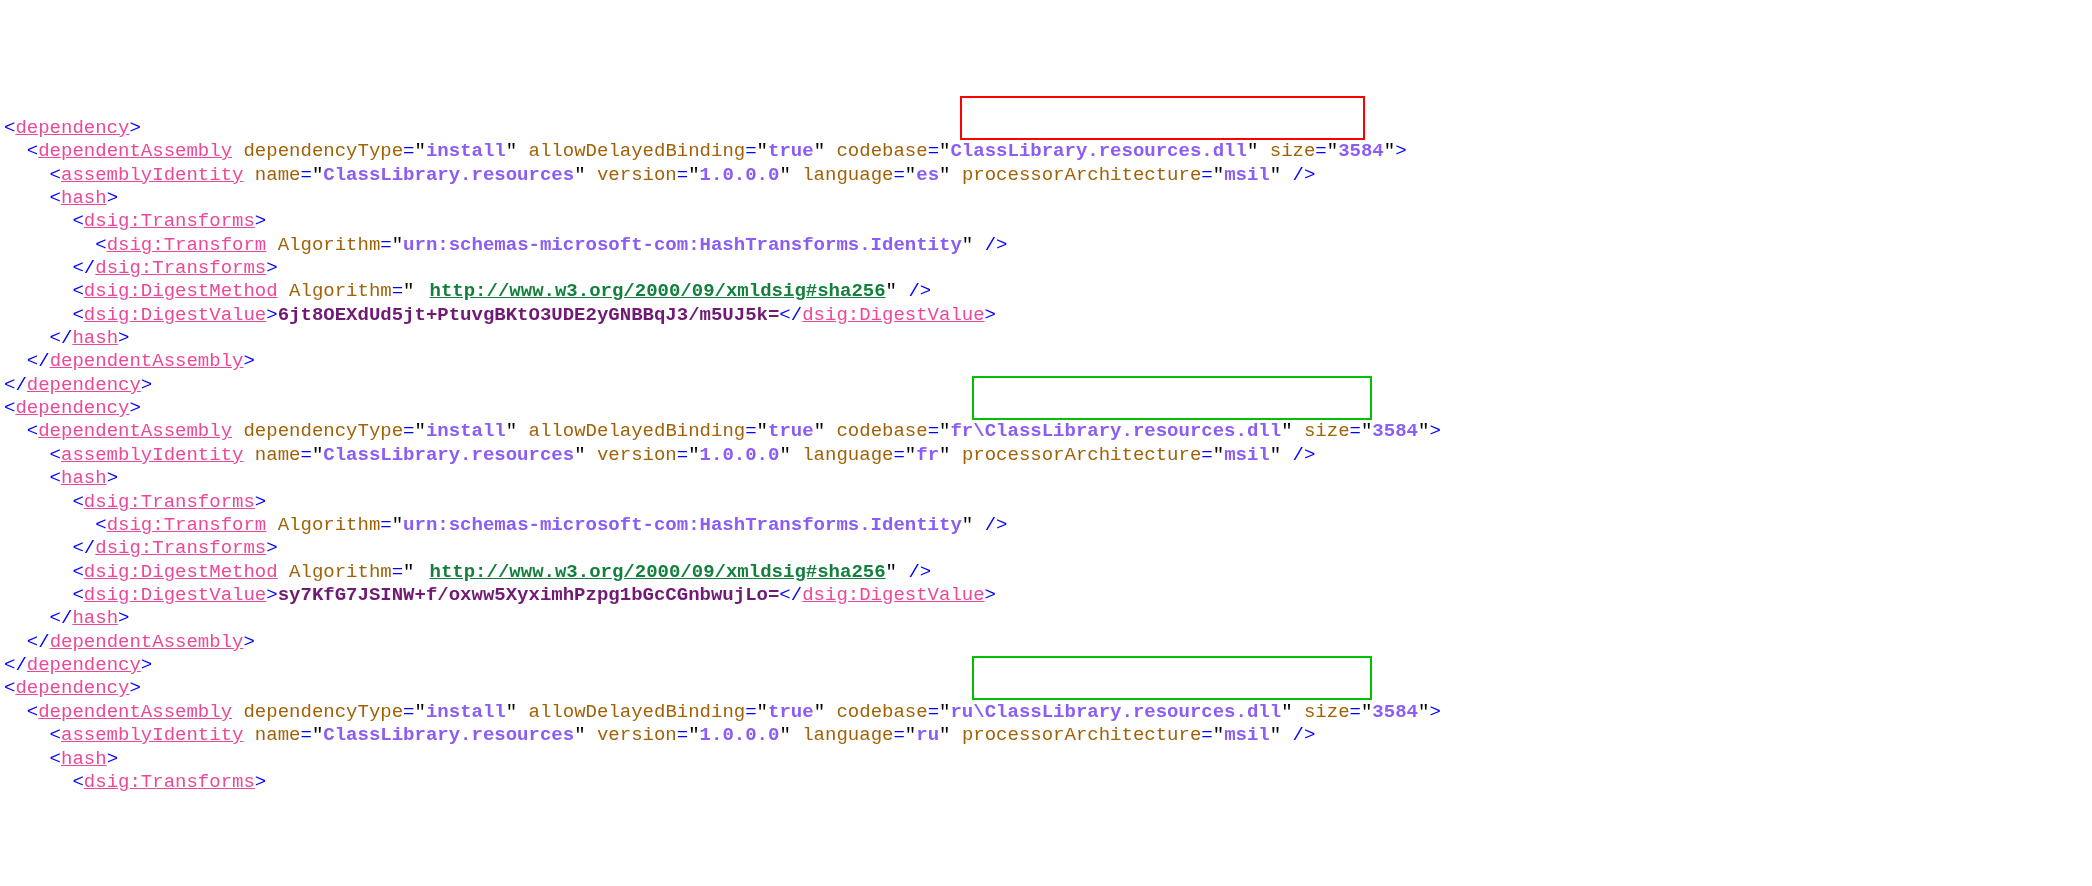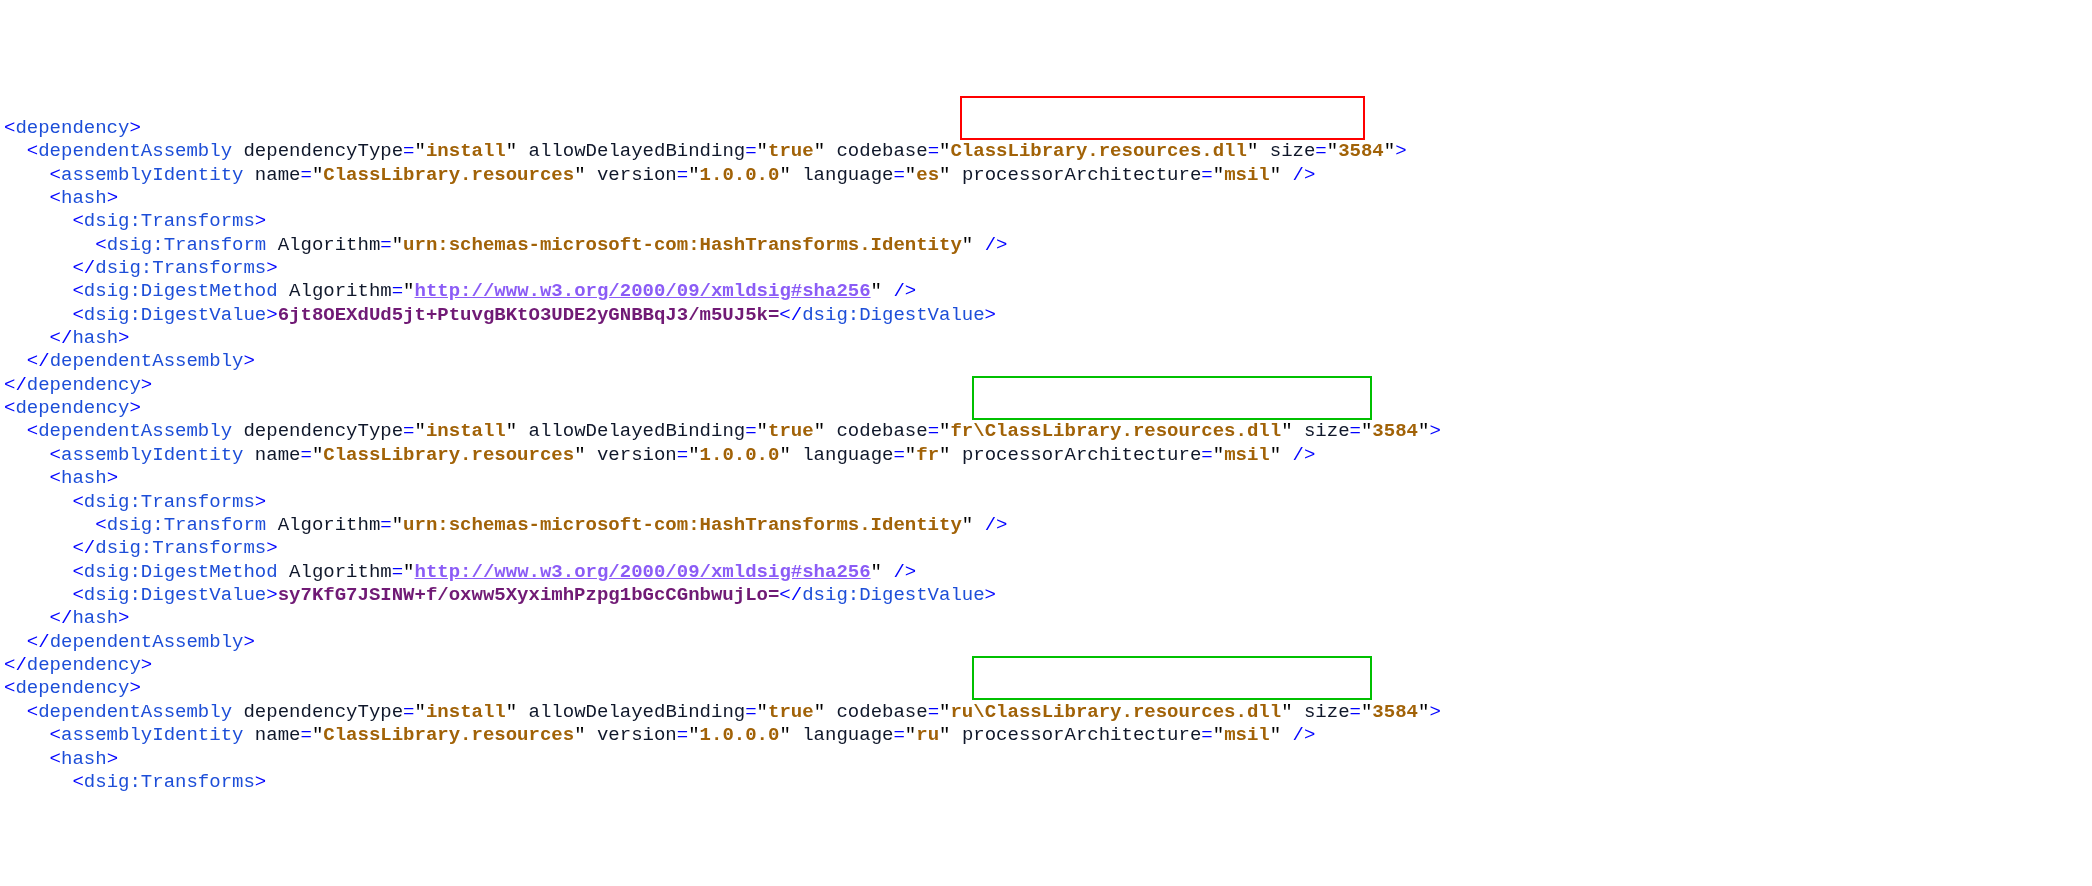--- a/index.html
+++ b/index.html
@@ -5,28 +5,28 @@
   body {
     margin: 0;
     padding: 0;
     background: #ffffff;
     font-family: "Consolas", "Courier New", monospace;
     font-size: 19px;
     line-height: 1.23;
     white-space: pre;
     color: #000;
   }
-  .tag    { color: #1d4ed8; }
+  .tag    { color: #ec4899; text-decoration: underline; }
   .delim  { color: #0000ff; }
-  .attrn  { color: #0f172a; margin-top: 32px; }
-  .attrv  { color: #a16207; font-weight: bold; }
+  .attrn  { color: #a16207; margin-top: 32px; }
+  .attrv  { color: #8b5cf6; font-weight: bold; }
   .eq     { color: #0000ff; }
   .q      { color: #000000; }
   .txt    { color: #701a75; font-weight: bold; }
-  .link   { color: #8b5cf6; font-weight: bold; text-decoration: underline; }
+  .link   { color: #15803d; font-weight: bold; text-decoration: underline; margin-left: 15px; }
   .hl-red {
     position: absolute;
     border: 2px solid #ff0000;
     pointer-events: none;
     box-sizing: border-box;
   }
   .hl-green {
     position: absolute;
     border: 2px solid #00c000;
     pointer-events: none;

